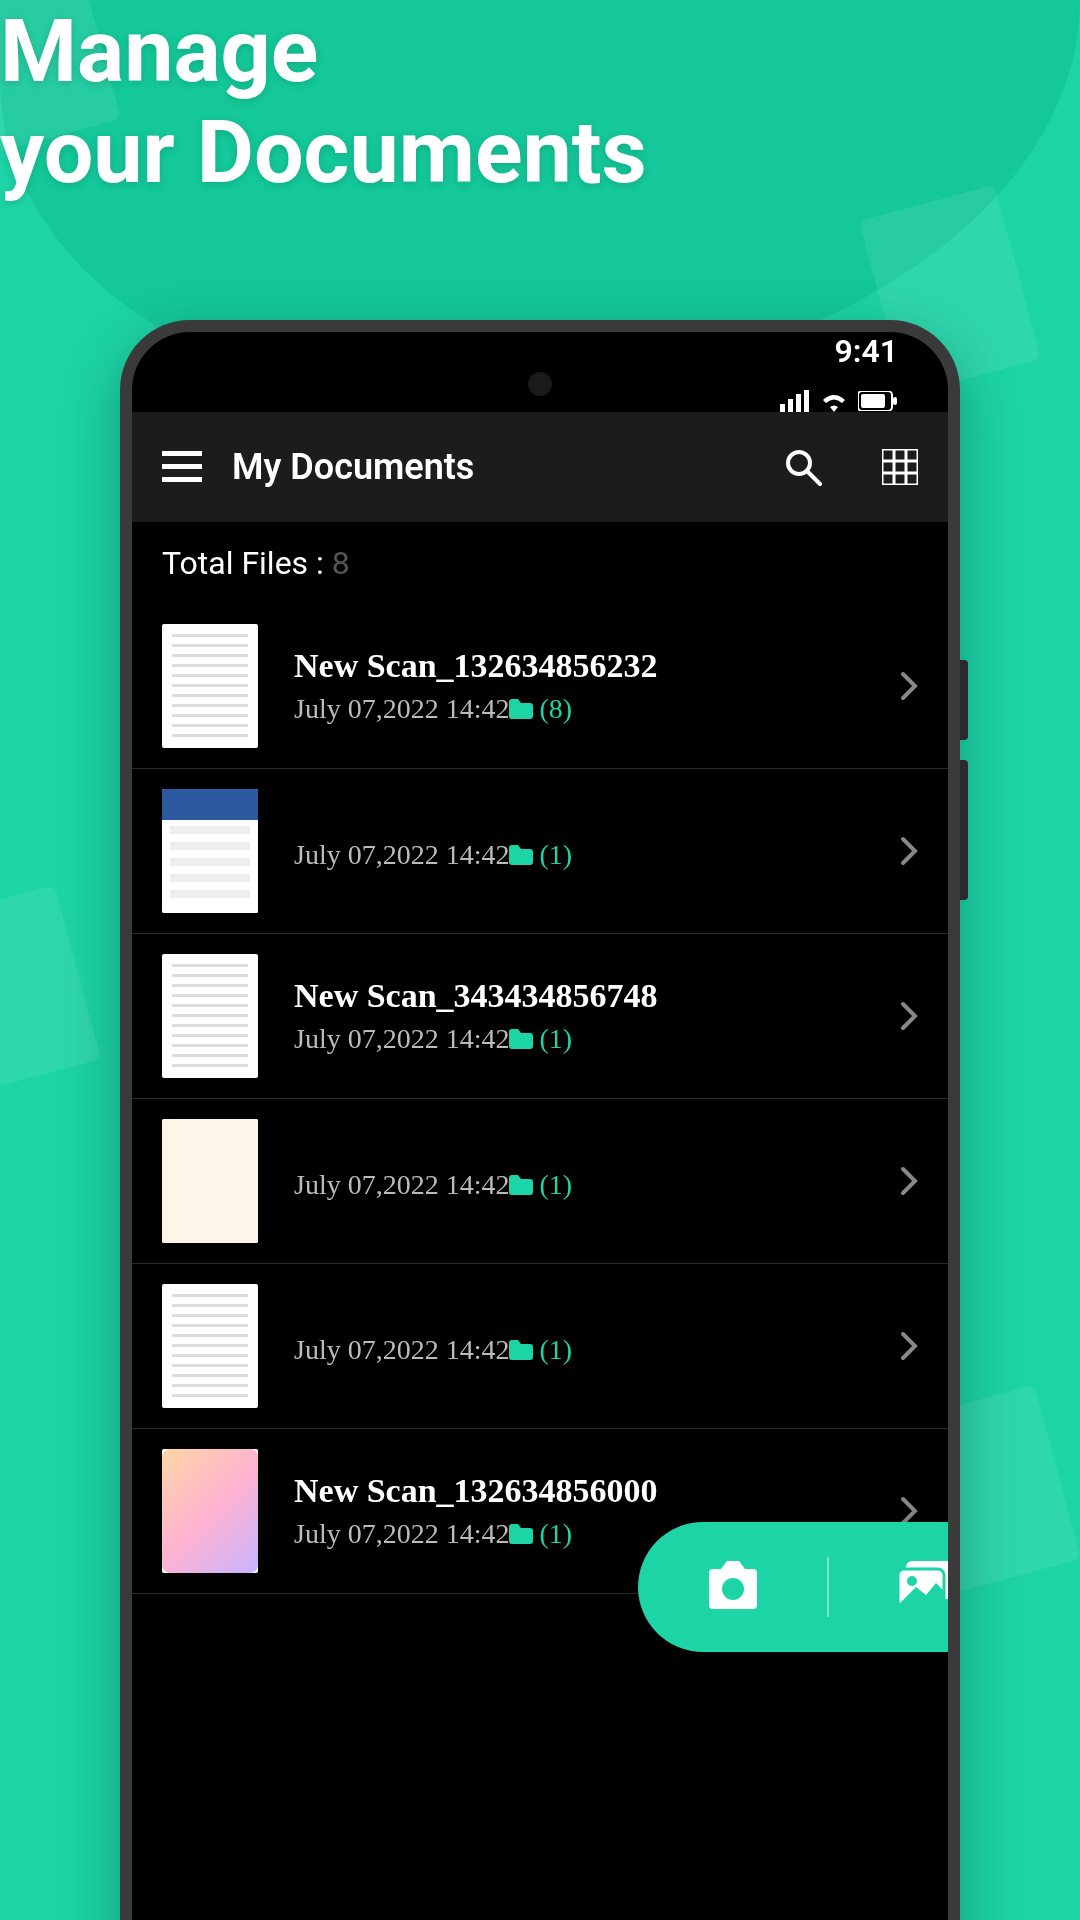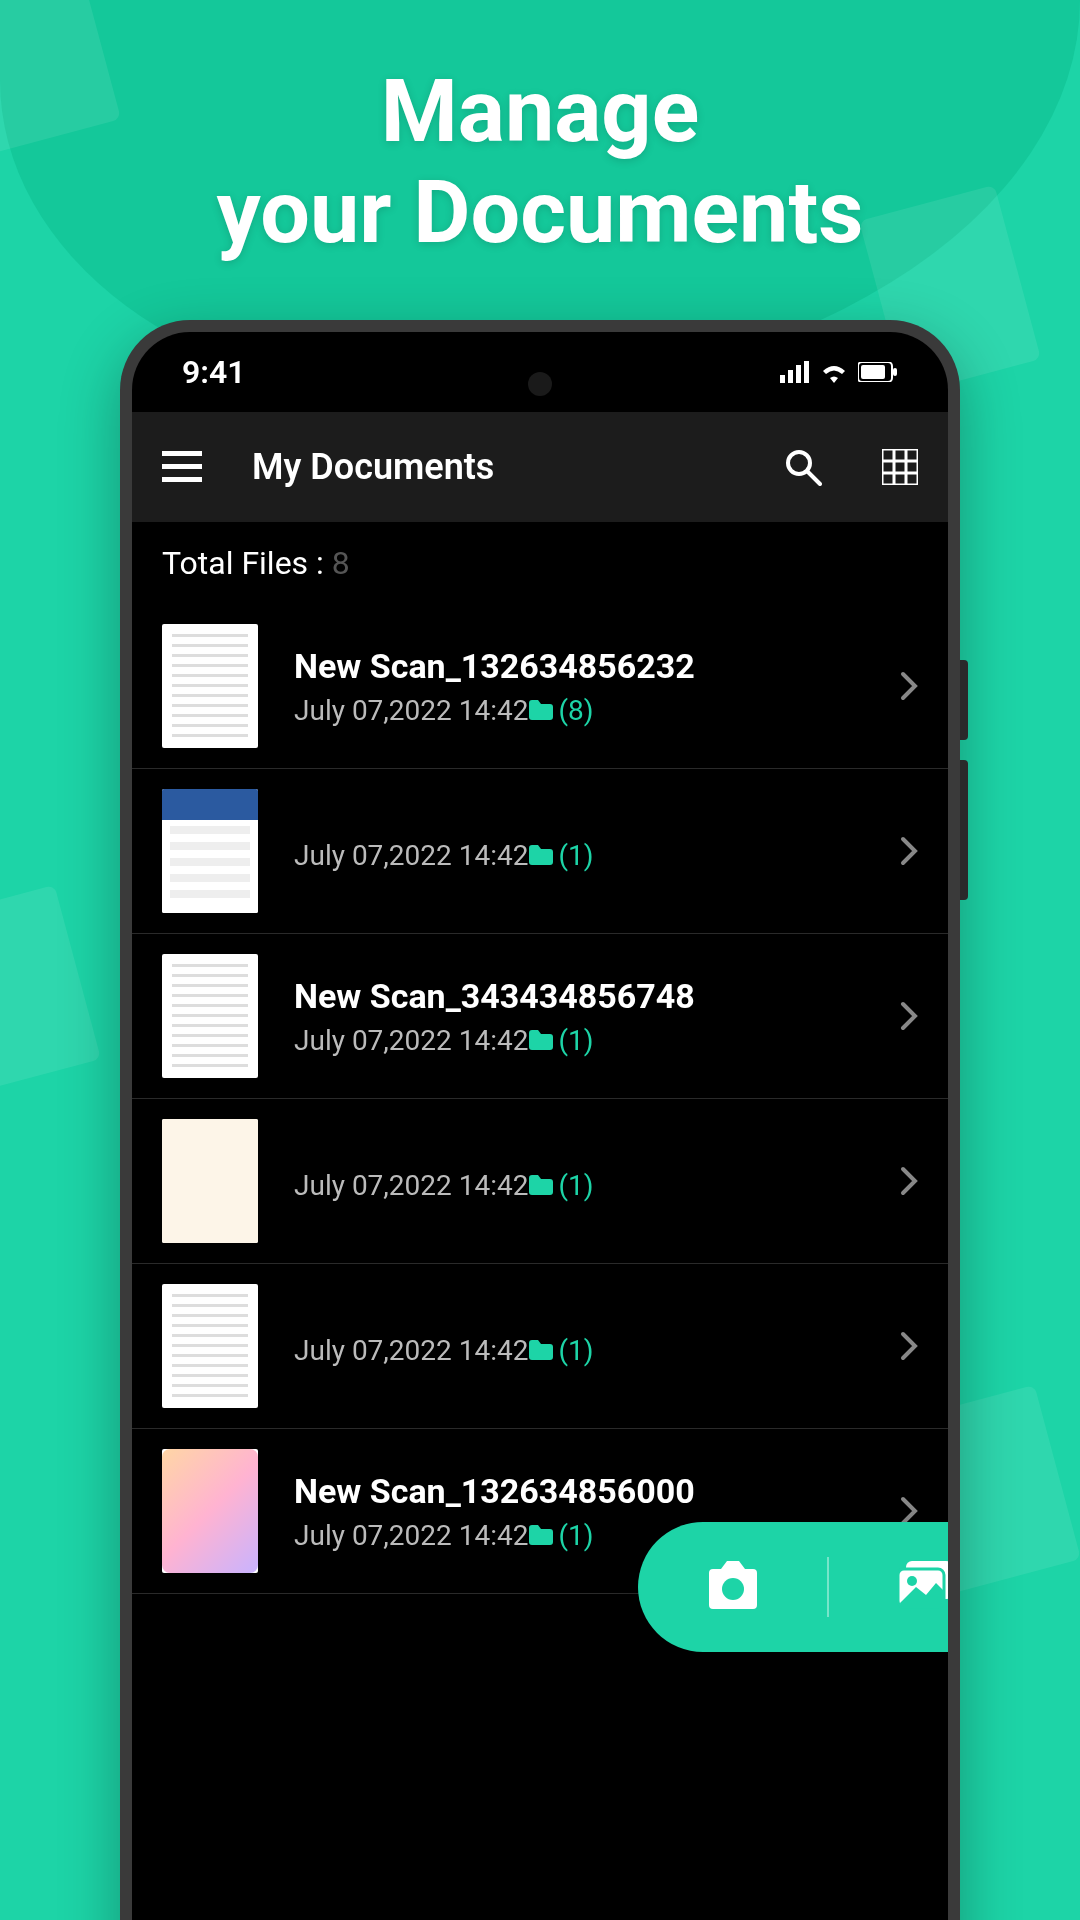--- a/index.html
+++ b/index.html
@@ -34,26 +34,24 @@
   width: 140px;
   height: 180px;
   background: white;
   border-radius: 8px;
   transform: rotate(-15deg);
 }
 
 .hero {
   position: relative;
   z-index: 2;
-  text-align: center;
   color: white;
   font-size: 88px;
   font-weight: 700;
   line-height: 1.15;
-  padding-top: 60px;
   text-shadow: 0 2px 8px rgba(0,0,0,0.15);
 }
 
 .phone-frame {
   position: absolute;
   left: 50%;
   top: 320px;
   transform: translateX(-50%);
   width: 840px;
   height: 1700px;
@@ -88,42 +86,42 @@
   width: 8px;
   background: #2a2a2a;
   border-radius: 0 4px 4px 0;
 }
 .side-btn.b1 { top: 340px; height: 80px; }
 .side-btn.b2 { top: 440px; height: 140px; }
 
 .status-bar {
   height: 80px;
   display: flex;
-  align-items: center;
+  align-items: flex-end;
   justify-content: space-between;
   padding: 0 50px;
   color: white;
+  flex-direction: column;
 }
 .status-time { font-size: 32px; font-weight: 600; }
 .status-icons { display: flex; gap: 10px; align-items: center; }
 
 .app-header {
   height: 110px;
   background: #1c1c1c;
   display: flex;
   align-items: center;
   padding: 0 30px;
   gap: 30px;
 }
 .app-title {
   flex: 1;
   color: white;
   font-size: 36px;
   font-weight: 600;
-  margin-left: 20px;
 }
 
 .summary {
   padding: 22px 30px;
   color: white;
   font-size: 32px;
 }
 .summary-count { color: #555; }
 
 .doc-list {
@@ -150,21 +148,21 @@
   content: "";
   position: absolute;
   inset: 10px;
   background: repeating-linear-gradient(to bottom, #ddd 0, #ddd 3px, transparent 3px, transparent 10px);
 }
 .thumb.t2::before { background: linear-gradient(#2b5aa0 0, #2b5aa0 25%, #fff 25%, #fff 100%); inset:0; }
 .thumb.t2::after { content:""; position:absolute; top:30%; left:8px; right:8px; bottom:8px; background: repeating-linear-gradient(to bottom, #eee 0, #eee 8px, transparent 8px, transparent 16px);}
 .thumb.t4::before { background: #fdf5e8; inset:0;}
 .thumb.t6::before { background: linear-gradient(135deg, #ffd6a5, #ffb3d1, #c8b3ff); inset:0; border-radius:8px;}
 
-.doc-info { flex: 1; min-width: 0; }
+.doc-info { flex: 1; min-width: 0; font-family: Liberation Serif, serif; }
 .doc-title {
   color: white;
   font-size: 34px;
   font-weight: 700;
   white-space: nowrap;
   overflow: hidden;
   text-overflow: ellipsis;
 }
 .doc-meta {
   display: flex;

